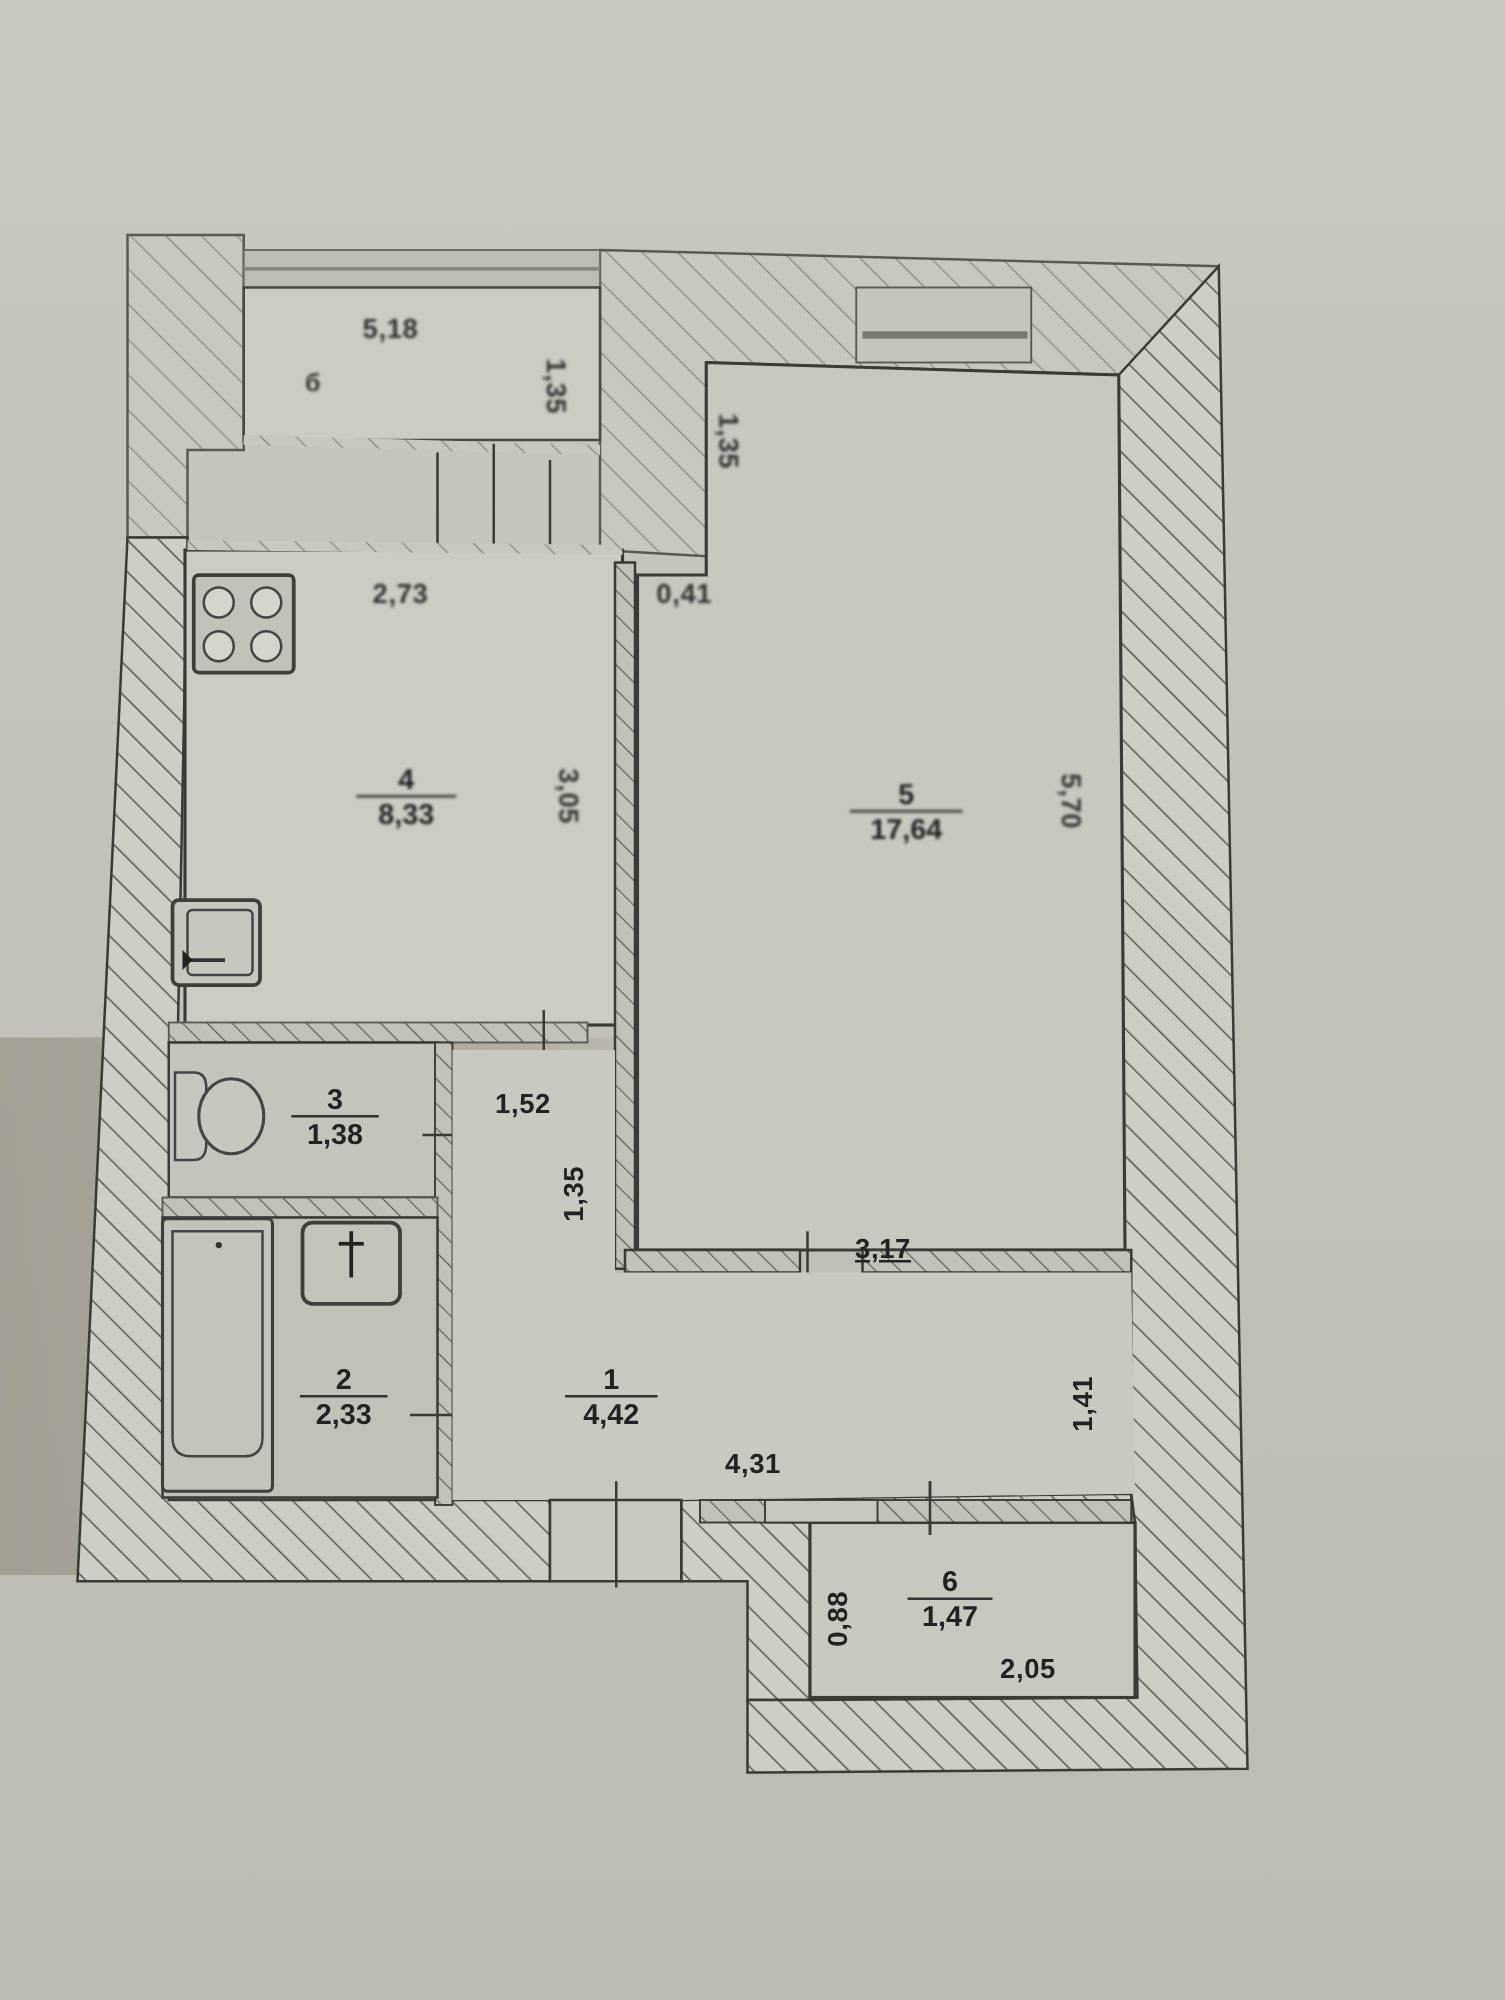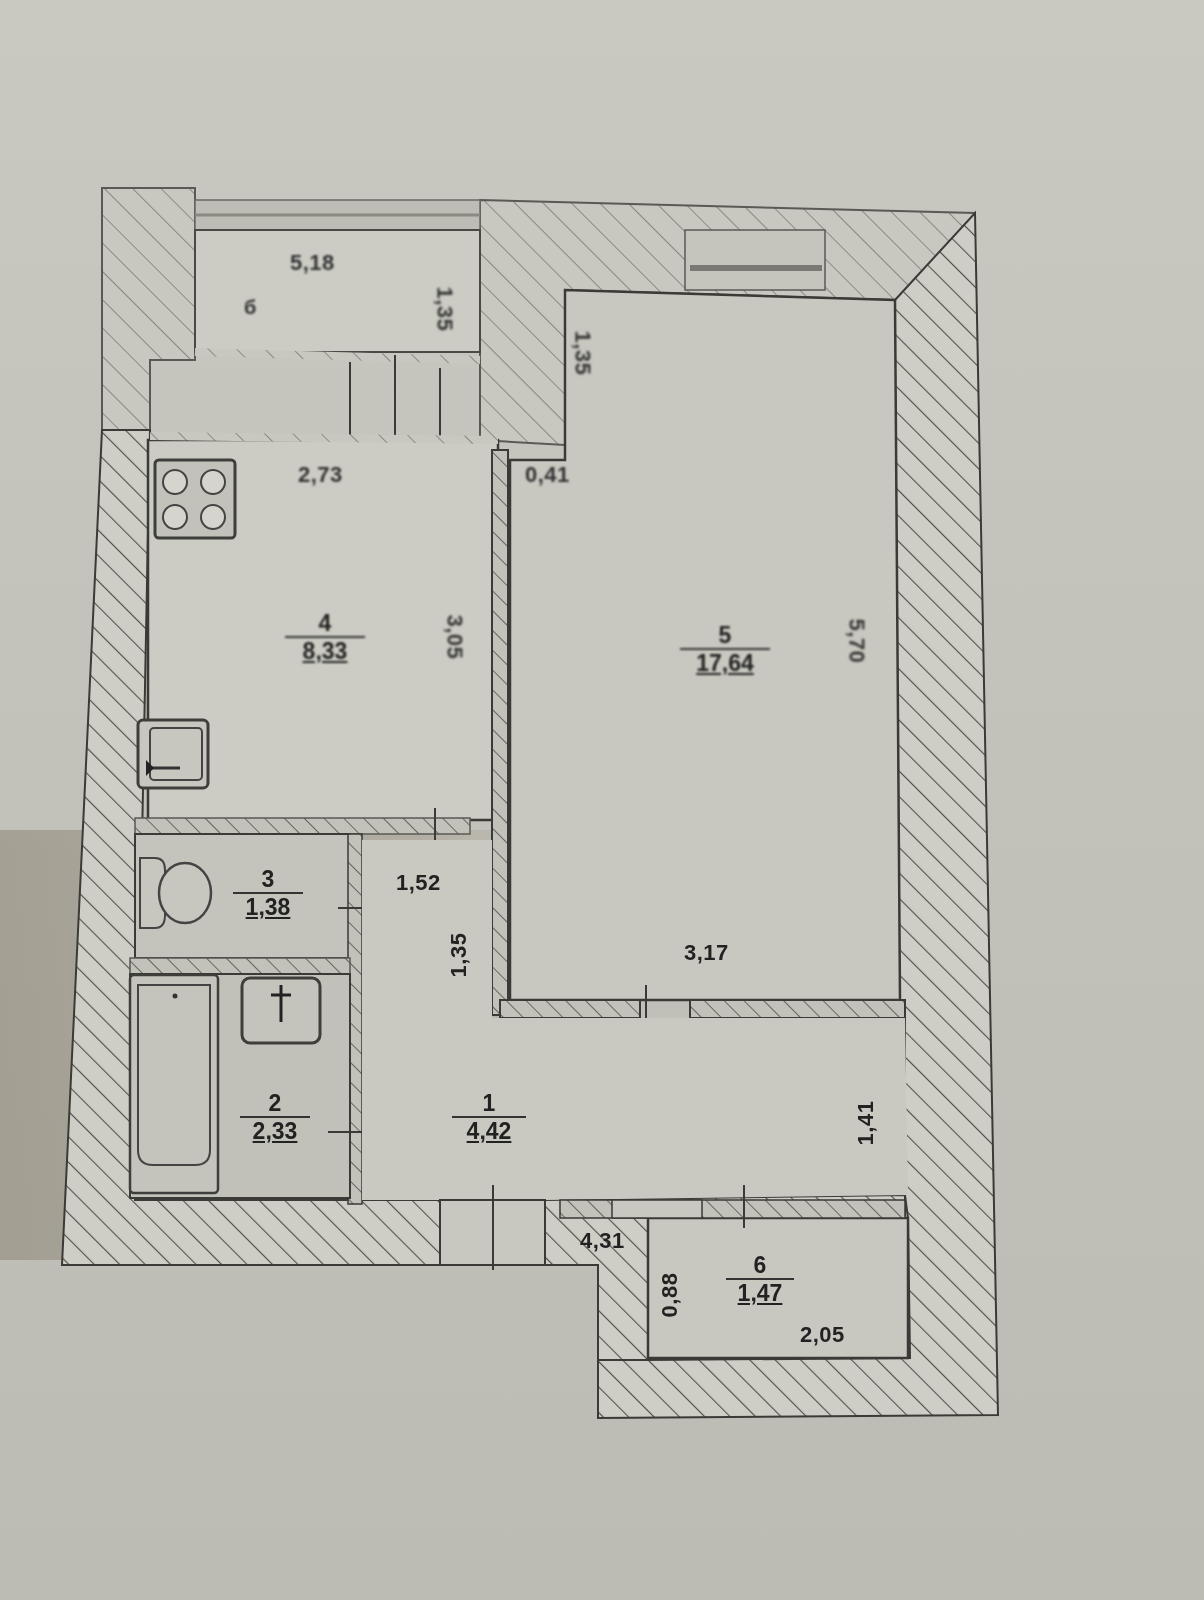--- a/index.html
+++ b/index.html
@@ -15,21 +15,21 @@
     pointer-events:none;
   }
   svg.plan { position:absolute; left:0; top:0; }
   .lbl {
     position:absolute; font-weight:bold; color:#222; font-size:22px; letter-spacing:0.5px;
     white-space:nowrap;
   }
   .blur { filter: blur(1.2px); color:#333; }
   .frac { position:absolute; text-align:center; font-weight:bold; color:#222; font-size:23px; line-height:26px; }
   .frac .num { display:block; border-bottom:2px solid #333; padding:0 6px; }
-  .frac .den { display:block;text-decoration:underline; }
+  .frac .den { display:block; }
   .rot { transform: rotate(-90deg); transform-origin: center center; }
   .rot90 { transform: rotate(90deg); transform-origin: center center; }
 </style>
 </head>
 <body>
 
 <div class="shadow"></div>
 
 <svg class="plan" width="1204" height="1600" viewBox="0 0 1204 1600">
   <defs>
@@ -147,39 +147,39 @@
 </div>
 <div class="lbl blur rot90" style="left:432px;top:624px;">3,05</div>
 
 <div class="lbl blur" style="left:525px;top:462px;">0,41</div>
 <div class="lbl blur rot90" style="left:560px;top:340px;">1,35</div>
 <div class="frac blur" style="left:680px;top:622px;width:90px;">
   <span class="num">5</span>
   <span class="den">17,64</span>
 </div>
 <div class="lbl blur rot90" style="left:834px;top:628px;">5,70</div>
-<div class="lbl" style="left:684px;top:940px;">3,17</div>
+<div class="lbl" style="left:684px;top:986px;text-decoration:underline;">3,17</div>
 
 <div class="frac" style="left:233px;top:866px;width:70px;">
   <span class="num">3</span>
   <span class="den">1,38</span>
 </div>
 <div class="lbl" style="left:396px;top:870px;">1,52</div>
 <div class="lbl rot" style="left:437px;top:942px;">1,35</div>
 
 <div class="frac" style="left:240px;top:1090px;width:70px;">
   <span class="num">2</span>
   <span class="den">2,33</span>
 </div>
 
 <div class="frac" style="left:452px;top:1090px;width:74px;">
   <span class="num">1</span>
   <span class="den">4,42</span>
 </div>
-<div class="lbl" style="left:580px;top:1228px;text-align:center;">4,31</div>
+<div class="lbl" style="left:580px;top:1158px;text-align:center;">4,31</div>
 <div class="lbl rot" style="left:844px;top:1110px;">1,41</div>
 
 <div class="lbl rot" style="left:648px;top:1282px;">0,88</div>
 <div class="frac" style="left:726px;top:1252px;width:68px;">
   <span class="num">6</span>
   <span class="den">1,47</span>
 </div>
 <div class="lbl" style="left:800px;top:1322px;">2,05</div>
 
 </body></html>

